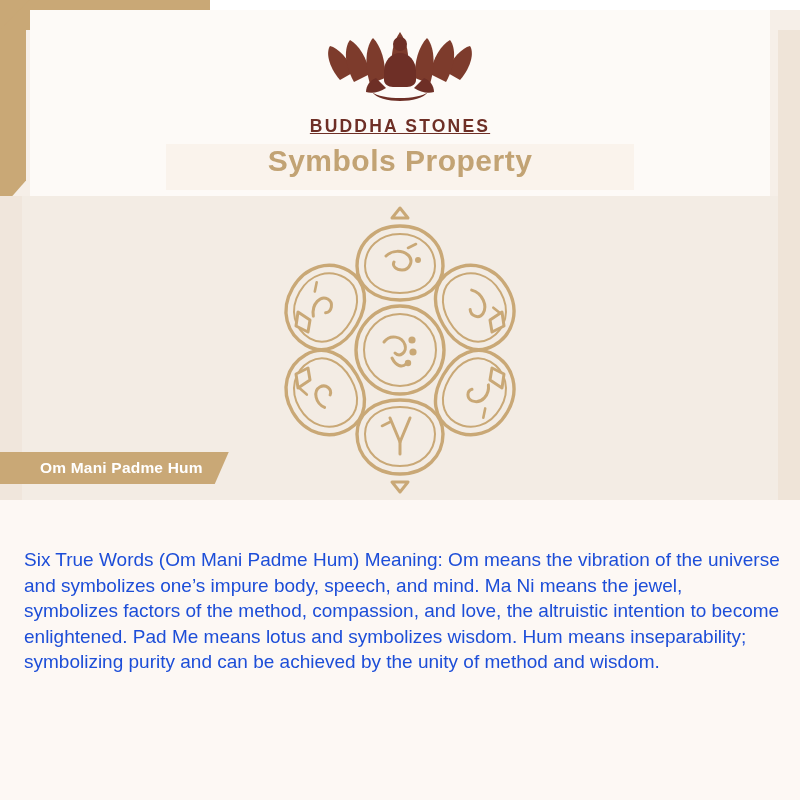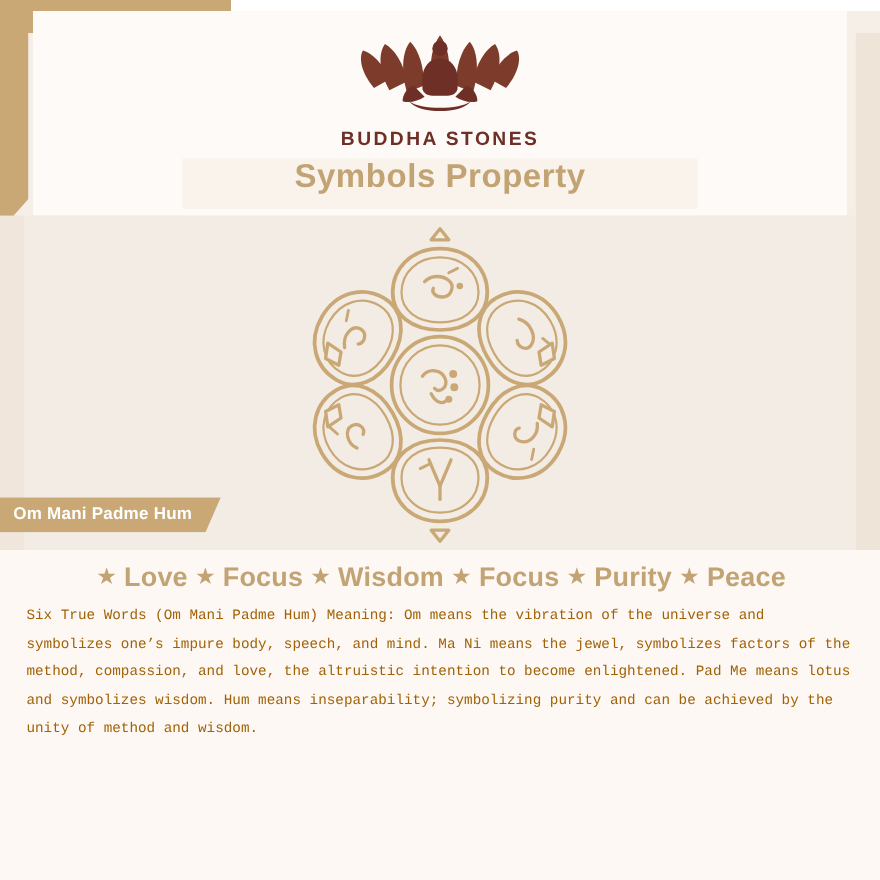--- a/index.html
+++ b/index.html
@@ -87,20 +87,21 @@
     display: block;
     margin: 0 auto;
   }
   .brand {
     margin-top: 2px;
     font-size: 17.5px;
     font-weight: bold;
     letter-spacing: 2.2px;
     color: #6e2f26;
     font-family: "Liberation Sans", sans-serif;
+    text-decoration: underline;
   }
 
   
   .title-bar {
     position: absolute;
     left: 166px; top: 144px;
     width: 468px; height: 46px;
     background: #faf3ec;
     display: flex;
     align-items: flex-start;
@@ -120,21 +121,21 @@
     width: 800px;
     text-align: center;
   }
 
   
   .ribbon {
     position: absolute;
     left: 0; top: 452px;
     height: 32px;
     background: #c9a876;
-    padding: 0 26px 0 12px;
+    padding: 0 26px 0 40px;
     display: flex;
     align-items: center;
     clip-path: polygon(0 0, 100% 0, calc(100% - 14px) 100%, 0 100%);
   }
   .ribbon-text {
     color: #ffffff;
     font-size: 15.5px;
     font-weight: bold;
     letter-spacing: 0.2px;
   }
@@ -164,24 +165,24 @@
     color: #c2a374;
     padding: 0 2px;
     position: relative;
     top: -2px;
   }
 
   .body-copy {
     position: absolute;
     left: 24px; top: 547px;
     width: 756px;
-    font-size: 13px;
+    font-size: 19px;
     line-height: 25.6px;
-    color: #a16207;
-    font-family: Liberation Mono, monospace;
+    color: #1d4ed8;
+    font-family: Liberation Sans, sans-serif;
   }
   .body-copy p { margin: 0; }
   .body-copy p + p { margin-top: 0px; }
 </style>
 </head>
 <body>
 
 <div id="page">
 
   <div class="top-band"></div>
@@ -307,32 +308,18 @@
       </svg>
     </span>
   </div>
 
   <div class="ribbon">
     <span class="ribbon-text">Om Mani Padme Hum</span>
   </div>
 
   <div class="bottom-panel"></div>
 
-  <div class="keywords">
-    <span class="star">★</span>
-    <span class="kw">Love</span>
-    <span class="star">★</span>
-    <span class="kw">Focus</span>
-    <span class="star">★</span>
-    <span class="kw">Wisdom</span>
-    <span class="star">★</span>
-    <span class="kw">Focus</span>
-    <span class="star">★</span>
-    <span class="kw">Purity</span>
-    <span class="star">★</span>
-    <span class="kw">Peace</span>
-  </div>
 
   <div class="body-copy">
     <p>Six True Words (Om Mani Padme Hum) Meaning: Om means the vibration of the universe and symbolizes one’s impure body, speech, and mind. Ma Ni means the jewel, symbolizes factors of the method, compassion, and love, the altruistic intention to become enlightened. Pad Me means lotus and symbolizes wisdom. Hum means inseparability; symbolizing purity and can be achieved by the unity of method and wisdom.</p>
   </div>
 
 </div>
 
 </body></html>

